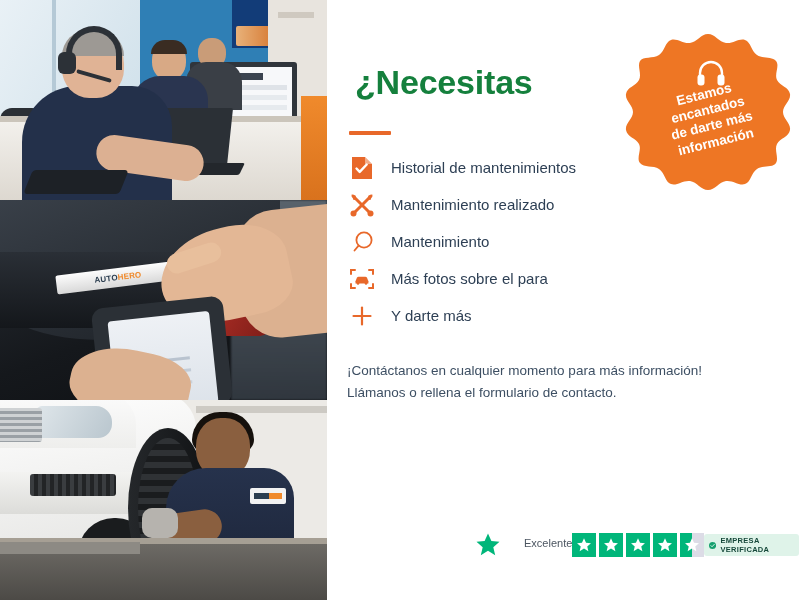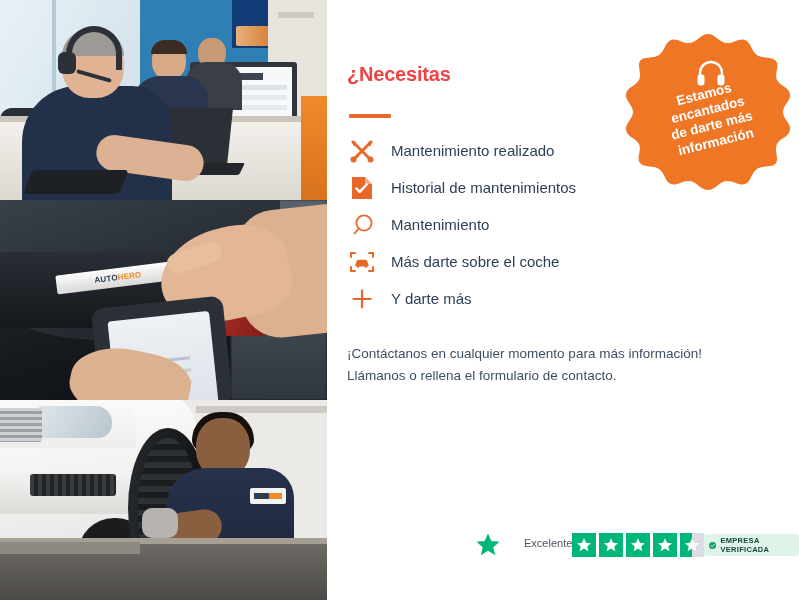--- a/index.html
+++ b/index.html
@@ -126,22 +126,22 @@
   .ph3 .mech-arm { position:absolute; left:150px; top:112px; width:72px; height:34px;
                    background:#8a5f3f; border-radius:18px; transform:rotate(-8deg); }
   .ph3 .glove { position:absolute; left:142px; top:108px; width:36px; height:30px; background:#b6b3ae; border-radius:10px; }
   .ph3 .bench { position:absolute; left:0; bottom:0; width:327px; height:56px;
                 background:linear-gradient(180deg,#6d6a65,#4c4a46); }
   .ph3 .benchtop { position:absolute; left:0; bottom:52px; width:327px; height:10px; background:#a69f94; }
   .ph3 .lift { position:absolute; left:0; bottom:46px; width:140px; height:12px; background:#8d8a84; }
 
   
   .content { position:relative; flex:1; height:600px; background:#ffffff; padding:62px 0 0 20px; }
-  .headline { font-size:20px; line-height:1.22; font-weight:700; color:#ef4444;
-              letter-spacing:-.2px; max-width:300px; }
+  .headline { font-size:34px; line-height:1.22; font-weight:700; color:#15803d;
+              letter-spacing:-.2px; max-width:300px;margin-left:8px; }
   .rule { width:42px; height:4px; background:#e8682a; margin:28px 0 14px 2px; border-radius:1px; }
 
   .features { list-style:none; margin:2px 0 0 0; }
   .feature { display:flex; align-items:center; height:37px; }
   .feat-ic { width:30px; height:30px; flex:0 0 30px; display:flex; align-items:center; justify-content:center; margin-right:14px; }
   .feat-label { font-size:15px; color:#2d3f54; }
 
   .contact { margin-top:26px; font-size:13.5px; line-height:1.62; color:#3d4f63; }
 
   
@@ -250,43 +250,43 @@
     <h1 class="headline">
       <span>¿Necesitas</span><br>
     </h1>
 
     <div class="rule"></div>
 
     <ul class="features">
 
       <li class="feature">
         <span class="feat-ic">
+          <svg width="22" height="24" viewBox="0 0 22 24">
+            <path d="M1 1h13l7 7v15H1z" fill="#e8682a"></path>
+            <path d="M14 1l7 7h-7z" fill="#ffffff" opacity=".45"></path>
+            <path d="M5.5 12.5l3.2 3.4 7-7.4" stroke="#ffffff" stroke-width="2.4" fill="none" stroke-linecap="round" stroke-linejoin="round"></path>
+          </svg>
+        </span>
+        <span class="feat-label">Historial de mantenimientos</span>
+      </li>
+
+      <li class="feature">
+        <span class="feat-ic">
           <svg width="26" height="26" viewBox="0 0 26 26">
             <g stroke="#e8682a" stroke-width="3" stroke-linecap="round" fill="none">
               <path d="M4 4l17 17"></path>
                 <path d="M22 4L5 21"></path>
             </g>
             <path d="M2.5 2.5l4 1 1 4-3 .5z" fill="#e8682a"></path>
             <path d="M23.5 2.5l-4 1-1 4 3 .5z" fill="#e8682a"></path>
             <circle cx="21.5" cy="21.5" r="3" fill="#e8682a"></circle>
             <circle cx="4.5" cy="21.5" r="3" fill="#e8682a"></circle>
           </svg>
         </span>
         <span class="feat-label">Mantenimiento realizado</span>
-      </li>
-
-      <li class="feature">
-        <span class="feat-ic">
-          <svg width="22" height="24" viewBox="0 0 22 24">
-            <path d="M1 1h13l7 7v15H1z" fill="#e8682a"></path>
-            <path d="M14 1l7 7h-7z" fill="#ffffff" opacity=".45"></path>
-            <path d="M5.5 12.5l3.2 3.4 7-7.4" stroke="#ffffff" stroke-width="2.4" fill="none" stroke-linecap="round" stroke-linejoin="round"></path>
-          </svg>
-        </span>
-        <span class="feat-label">Historial de mantenimientos</span>
       </li>
 
       <li class="feature">
         <span class="feat-ic">
           <svg width="24" height="24" viewBox="0 0 24 24">
             <circle cx="14" cy="10" r="7.6" stroke="#e8682a" stroke-width="1.8" fill="none"></circle>
             <path d="M8.6 15.6L4.5 20.5" stroke="#e8682a" stroke-width="1.8" stroke-linecap="round" fill="none"></path>
           </svg>
         </span>
         <span class="feat-label">Mantenimiento</span>
@@ -299,21 +299,21 @@
               <path d="M2 7V3h4"></path>
                 <path d="M24 7V3h-4"></path>
               <path d="M2 17v4h4"></path>
                 <path d="M24 17v4h-4"></path>
             </g>
             <path d="M6.5 14.2l1.4-3.4c.3-.7.9-1.1 1.6-1.1h6.9c.7 0 1.3.4 1.6 1.1l1.4 3.4v2.4H6.5z" fill="#e8682a"></path>
             <circle cx="9" cy="16.4" r="1.3" fill="#e8682a"></circle>
             <circle cx="17" cy="16.4" r="1.3" fill="#e8682a"></circle>
           </svg>
         </span>
-        <span class="feat-label">Más darte sobre el coche</span>
+        <span class="feat-label">Más fotos sobre el para</span>
       </li>
 
       <li class="feature">
         <span class="feat-ic">
           <svg width="24" height="24" viewBox="0 0 24 24">
             <g stroke="#e8682a" stroke-width="2.2" stroke-linecap="round">
               <path d="M12 3.5v17"></path>
                 <path d="M3.5 12h17"></path>
             </g>
           </svg>

